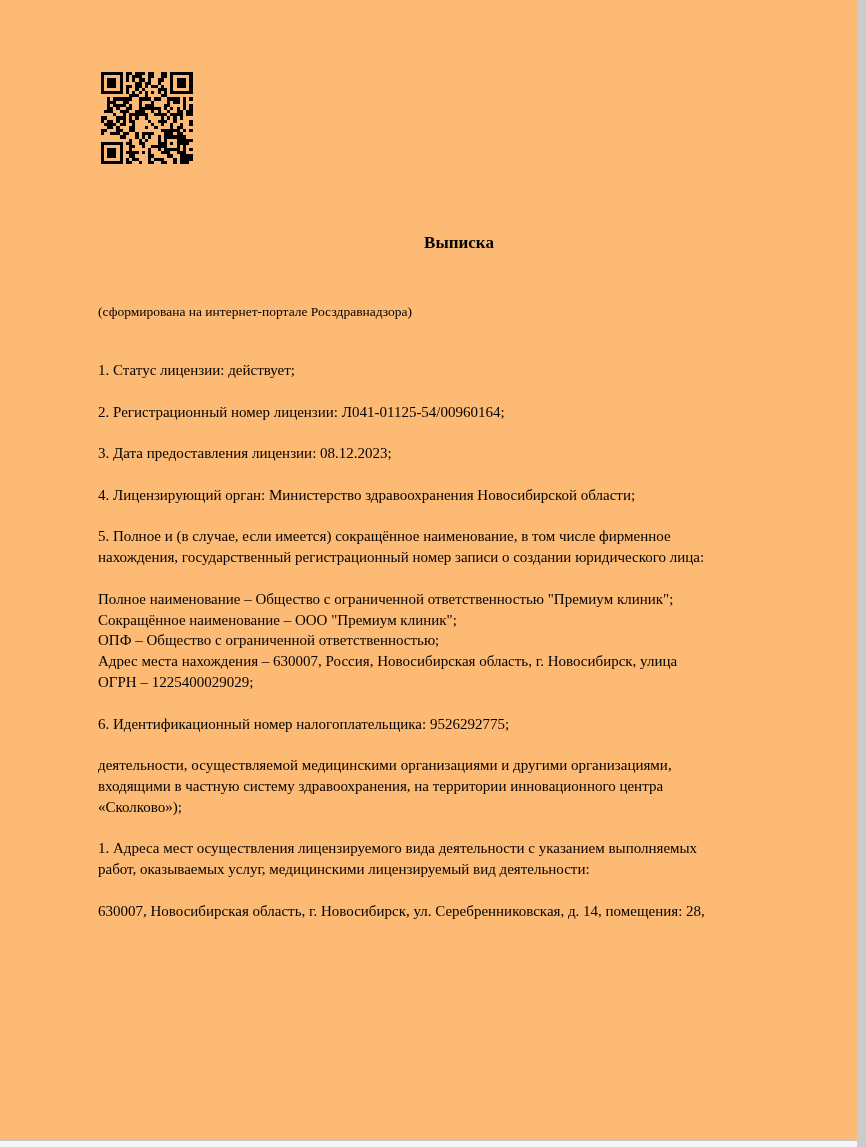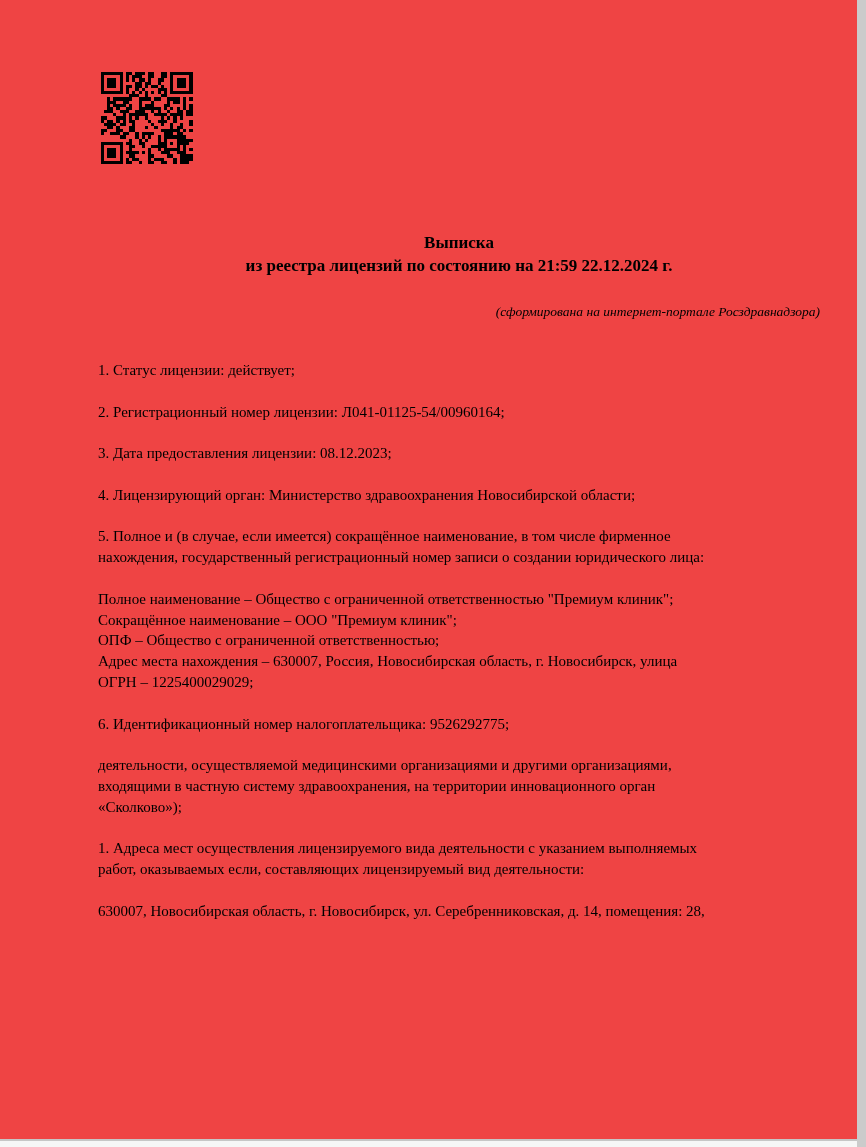--- a/index.html
+++ b/index.html
@@ -14,21 +14,21 @@
     font-family: "Liberation Serif", serif;
     color: #000000;
     overflow: hidden;
   }
   .page {
     position: absolute;
     left: 0;
     top: 0;
     width: 857px;
     height: 1139px;
-    background: #ef4444;
+    background: #fdba74;
     border-bottom: 2px solid #c6c6c6;
   }
   .right-strip {
     position: absolute;
     left: 857px;
     top: 0;
     width: 9px;
     height: 1147px;
     background: #cbcbcb;
   }
@@ -53,24 +53,23 @@
     text-align: center;
     font-weight: bold;
     font-size: 17px;
     line-height: 23px;
   }
   .subtitle {
     position: absolute;
     left: 98px;
     top: 303px;
     width: 722px;
-    text-align: right;
+    text-align: left;
     font-size: 13.5px;
     line-height: 17px;
-    font-style: italic;
   }
   .content {
     position: absolute;
     left: 98px;
     top: 360px;
     width: 724px;
     font-size: 15px;
     line-height: 20.8px;
   }
   .block {
@@ -512,21 +511,20 @@
         <rect x="20" y="28" width="1" height="1" fill="#000"></rect>
         <rect x="23" y="28" width="1" height="1" fill="#000"></rect>
         <rect x="25" y="28" width="1" height="1" fill="#000"></rect>
         <rect x="26" y="28" width="1" height="1" fill="#000"></rect>
         <rect x="27" y="28" width="1" height="1" fill="#000"></rect>
       </svg>
   </div>
 
   <div class="title">
     <div>Выписка</div>
-    <div>из реестра лицензий по состоянию на 21:59 22.12.2024 г.</div>
   </div>
 
   <div class="subtitle">(сформирована на интернет-портале Росздравнадзора)</div>
 
   <div class="content">
       <div class="block">
         <div>1. Статус лицензии: действует;</div>
       </div>
       <div class="block">
         <div>2. Регистрационный номер лицензии: Л041-01125-54/00960164;</div>
@@ -546,26 +544,26 @@
         <div>Сокращённое наименование – ООО "Премиум клиник";</div>
         <div>ОПФ – Общество с ограниченной ответственностью;</div>
         <div>Адрес места нахождения – 630007, Россия, Новосибирская область, г. Новосибирск, улица</div>
         <div>ОГРН – 1225400029029;</div>
       </div>
       <div class="block">
         <div>6. Идентификационный номер налогоплательщика: 9526292775;</div>
       </div>
       <div class="block">
         <div>деятельности, осуществляемой медицинскими организациями и другими организациями,</div>
-        <div>входящими в частную систему здравоохранения, на территории инновационного орган</div>
+        <div>входящими в частную систему здравоохранения, на территории инновационного центра</div>
         <div>«Сколково»);</div>
       </div>
       <div class="block">
         <div>1. Адреса мест осуществления лицензируемого вида деятельности с указанием выполняемых</div>
-        <div>работ, оказываемых если, составляющих лицензируемый вид деятельности:</div>
+        <div>работ, оказываемых услуг, медицинскими лицензируемый вид деятельности:</div>
       </div>
       <div class="block">
         <div>630007, Новосибирская область, г. Новосибирск, ул. Серебренниковская, д. 14, помещения: 28,</div>
       </div>
     </div>
 
 </div>
 
 <div class="right-strip"></div>
 

